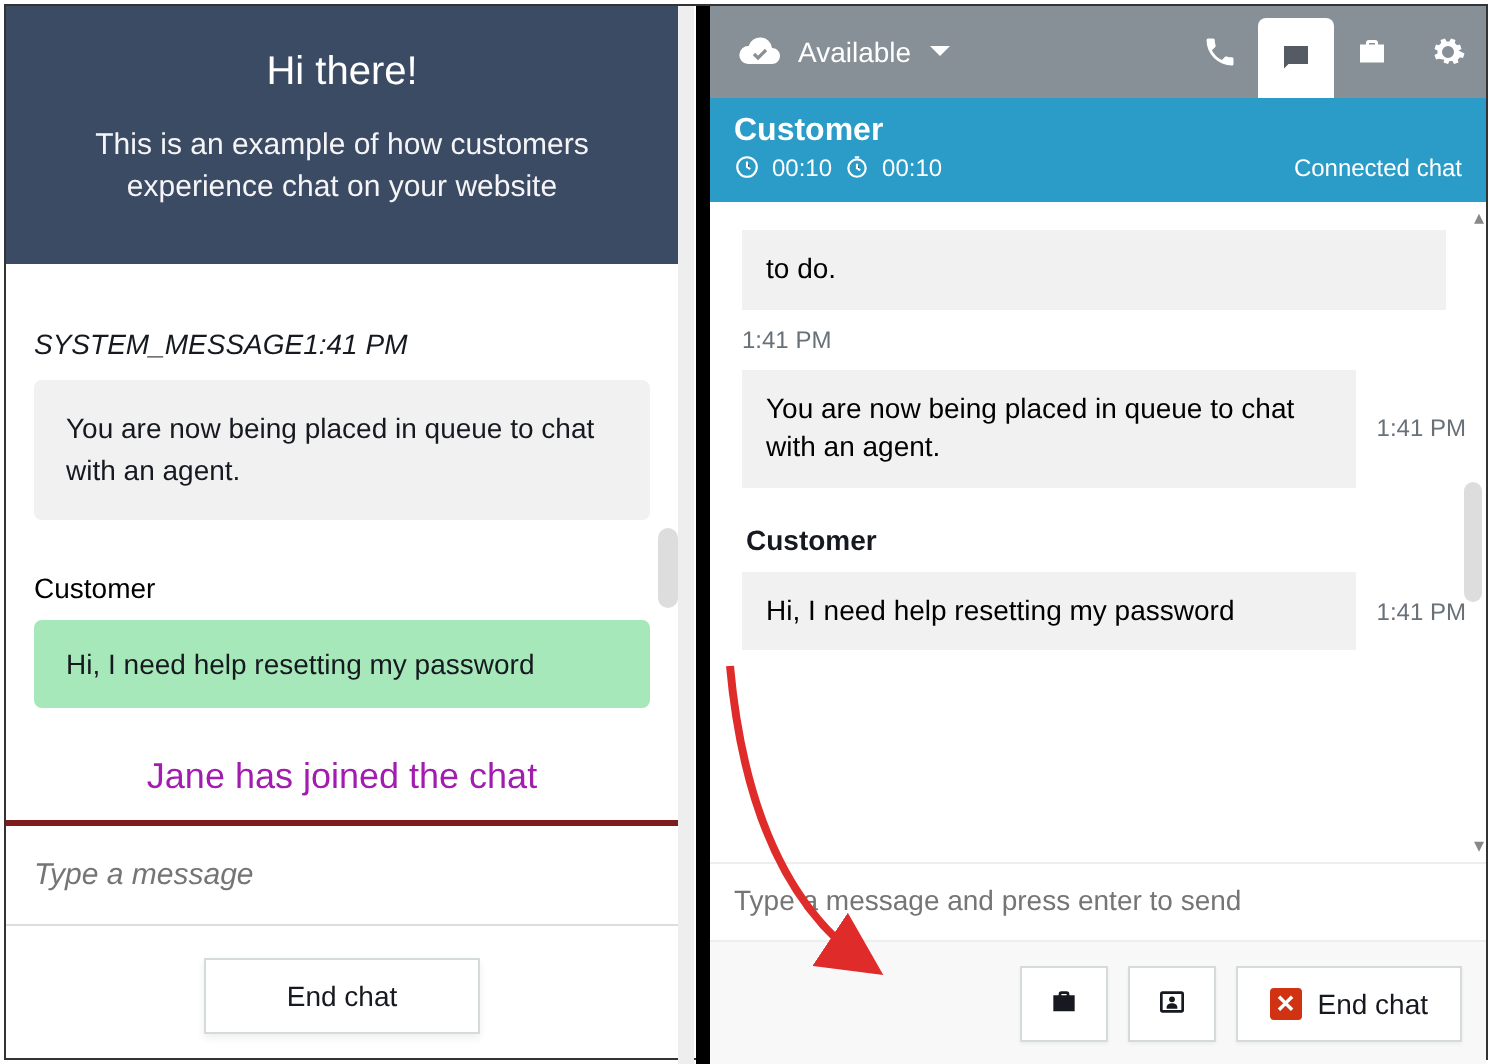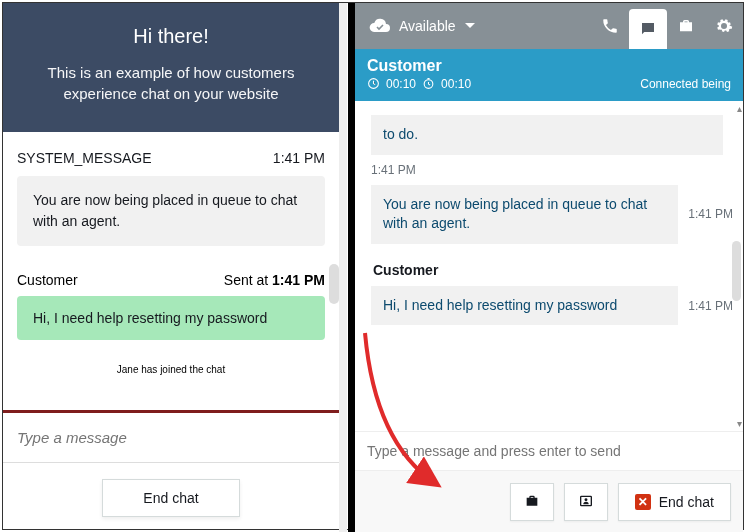--- a/index.html
+++ b/index.html
@@ -3,47 +3,47 @@
 <meta charset="utf-8">
 <style>
 * { box-sizing: border-box; margin: 0; padding: 0; }
 body { font-family: "Amazon Ember", "Helvetica Neue", Arial, sans-serif; background: #fff; width: 746px; height: 532px; overflow: hidden; position: relative; }
 .frame { position: absolute; inset: 2px; border: 1px solid #333; }
 .left { position: absolute; left: 0; top: 0; width: 344px; height: 530px; border-right: 8px solid #eee; display: flex; flex-direction: column; }
 .left-header { background: #3c4b64; color: #fff; text-align: center; padding: 22px 30px 28px; }
 .left-header h2 { font-weight: 400; font-size: 20px; margin-bottom: 14px; }
 .left-header p { font-size: 15px; line-height: 1.4; opacity: .95; }
 .left-body { flex: 1; background: #fff; padding: 0 14px; overflow: hidden; position: relative; }
-.sys-row { display: flex; justify-content: space-between; align-items: baseline; margin-top: 18px; font-size: 14px; color: #16191f; }
+.sys-row { display: flex; align-items: baseline; margin-top: 32px; font-size: 14px; color: #16191f; font-style: italic; }
 .sys-row .lbl { font-weight: 400; }
 .sys-row .time { color: #16191f; }
 .bubble-gray { background: #f1f1f1; border-radius: 4px; padding: 14px 16px; margin-top: 10px; font-size: 14px; line-height: 1.5; color: #16191f; }
 .cust-row { display: flex; justify-content: space-between; align-items: baseline; margin-top: 26px; font-size: 14px; }
 .bubble-green { background: #a6e8b9; border-radius: 4px; padding: 14px 16px; margin-top: 8px; font-size: 14px; color: #16191f; }
-.joined { text-align: center; font-size: 10px; color: #000000; margin-top: 24px; margin-bottom: 8px; }
+.joined { text-align: center; font-size: 18px; color: #a21caf; margin-top: 24px; margin-bottom: 8px; }
 .left-input { border-top: 3px solid #7f1d1d; padding: 8px; }
 .left-input input { width: 100%; border: none; outline: none; font-size: 15px; padding: 8px 6px; color: #888; font-style: italic; }
 .left-footer { border-top: 1px solid #ddd; padding: 16px; text-align: center; }
 .end-btn-left { display: inline-block; background: #fff; border: 1px solid #d5dbdb; padding: 10px 40px; font-size: 14px; color: #16191f; box-shadow: 0 2px 4px rgba(0,0,0,.07); cursor: pointer; }
 .scroll-ghost-l { position: absolute; right: 0; top: 132px; width: 10px; height: 40px; background: #ddd; border-radius: 5px; }
 
 .right { position: absolute; right: 0; top: 0; width: 395px; height: 530px; border-left: 7px solid #000000; display: flex; flex-direction: column; }
 .topbar { background: #879096; height: 46px; display: flex; align-items: center; color: #fff; font-size: 14px; }
 .status-chip { display: flex; align-items: center; gap: 8px; padding: 0 14px; height: 100%; }
 .status-chip svg, .topbar .ticon svg { display: block; }
 .topbar .spacer { flex: 1; }
 .topbar .ticon { width: 38px; height: 46px; display: flex; align-items: center; justify-content: center; cursor: pointer; }
 .topbar .ticon.active { background: #fff; color: #545b64; border-radius: 4px 4px 0 0; height: 40px; margin-top: 6px; }
 .chat-head { background: #2b9cc7; color: #fff; padding: 8px 12px; }
 .chat-head .title { font-size: 16px; font-weight: 600; }
 .chat-head .row2 { display: flex; gap: 6px; font-size: 12px; margin-top: 2px; }
 .chat-head .row2 .grow { flex: 1; }
 .right-body { flex: 1; background: #fff; padding: 6px 10px 6px 16px; overflow: hidden; position: relative; }
 .msg { display: flex; align-items: center; gap: 10px; margin: 8px 0; }
-.msg .bub { background: #f1f1f1; border-radius: 0; padding: 10px 12px; font-size: 14px; line-height: 1.4; color: #0c4a6e; flex: 1; }
+.msg .bub { background: #f1f1f1; border-radius: 0; padding: 10px 12px; font-size: 14px; line-height: 1.4; color: #000000; flex: 1; }
 .msg .tm { font-size: 12px; color: #687078; white-space: nowrap; }
 .cust-name { font-size: 14px; font-weight: 700; color: #16191f; margin: 18px 0 0 2px; }
 .scroll-ghost-r { position: absolute; right: 2px; top: 140px; width: 9px; height: 60px; background: #ddd; border-radius: 5px; }
 .scroll-arrow { position: absolute; right: 1px; font-size: 10px; color: #888; }
 .right-input { border-top: 1px solid #eee; padding: 10px 12px; }
 .right-input input { width: 100%; border: none; outline: none; font-size: 14px; color: #999; }
 .right-footer { background: #f8f8f8; padding: 12px; display: flex; justify-content: flex-end; gap: 10px; border-top: 1px solid #eee; }
 .fbtn { background: #fff; border: 1px solid #d5dbdb; height: 38px; min-width: 44px; display: flex; align-items: center; justify-content: center; cursor: pointer; box-shadow: 0 1px 2px rgba(0,0,0,.05); gap: 8px; font-size: 14px; padding: 0 16px; color: #16191f; }
 .fbtn.icon-only { padding: 0; min-width: 44px; }
 .xicon { width: 16px; height: 16px; background: #d13212; display: flex; align-items: center; justify-content: center; color: #fff; font-weight: bold; font-size: 12px; border-radius: 2px; }
@@ -62,21 +62,20 @@
   </div>
   <div class="left-body">
     <div class="scroll-ghost-l"></div>
     <div class="sys-row">
       <span class="lbl">SYSTEM_MESSAGE</span>
       <span class="time">1:41 PM</span>
     </div>
     <div class="bubble-gray">You are now being placed in queue to chat with an agent.</div>
     <div class="cust-row">
       <span>Customer</span>
-      <span><span>Sent at </span><b>1:41 PM</b></span>
     </div>
     <div class="bubble-green">Hi, I need help resetting my password</div>
     <div class="joined">Jane has joined the chat</div>
   </div>
   <div class="left-input">
     <input placeholder="Type a message" style="">
   </div>
   <div class="left-footer">
     <button class="end-btn-left">End chat</button>
   </div>
@@ -128,21 +127,21 @@
               <circle cx="12" cy="12" r="9" fill="none" stroke="#fff" stroke-width="2"></circle>
               <path stroke="#fff" stroke-width="2" d="M12 7v5l3 2"></path>
             </svg></span>
       <span>00:10</span>
       <span><svg width="13" height="13" viewBox="0 0 24 24">
               <circle cx="12" cy="13" r="8" fill="none" stroke="#fff" stroke-width="2"></circle>
               <path stroke="#fff" stroke-width="2" d="M12 9v4l3 2M10 3h4"></path>
             </svg></span>
       <span>00:10</span>
       <span class="grow"></span>
-      <span>Connected being</span>
+      <span>Connected chat</span>
     </div>
   </div>
 
   <div class="right-body">
     <span class="scroll-arrow" style="top:2px">▴</span>
     <div class="scroll-ghost-r"></div>
     <span class="scroll-arrow" style="bottom:2px">▾</span>
 
     <div class="msg">
       <div class="bub">to do.</div>

